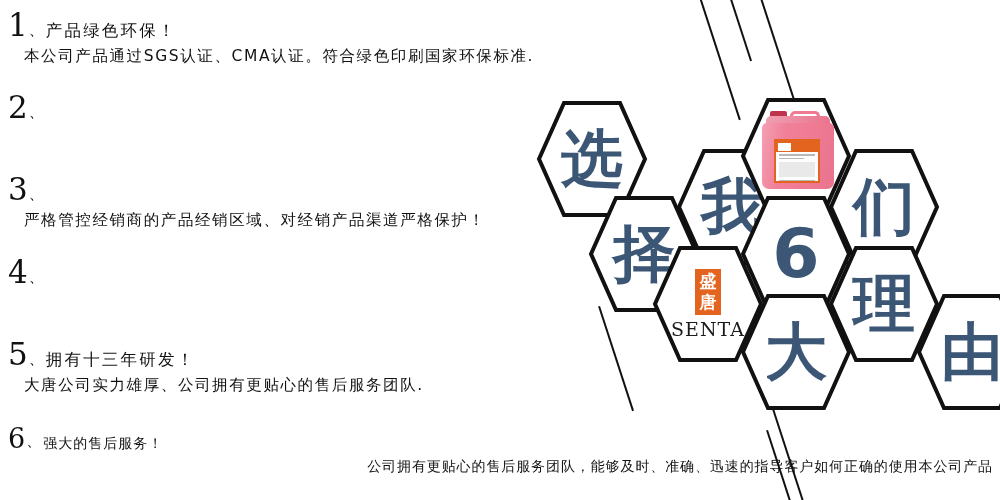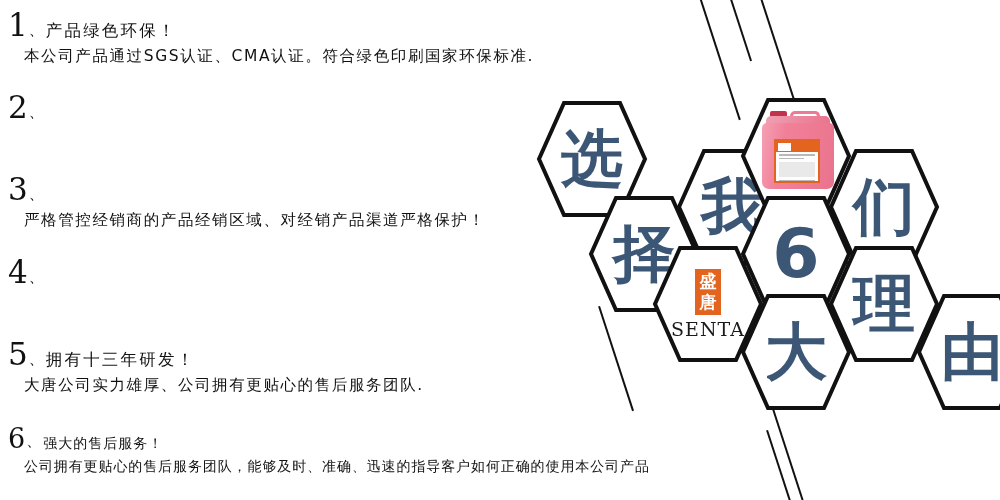--- a/index.html
+++ b/index.html
@@ -27,21 +27,21 @@
   .r-dun{font-size:15px;color:#111;margin-left:1px;align-self:flex-end;position:relative;top:-3px;}
   .r-title{
     font-size:16.5px;color:#111;letter-spacing:2.2px;margin-left:2px;
     font-family:"DejaVu Sans","Liberation Sans",sans-serif;font-weight:400;
   }
   .r-body{
     font-size:15.5px;color:#111;letter-spacing:1.6px;white-space:nowrap;
     margin-top:6px;line-height:1.2;margin-left:16px;
   }
   .reason.small .r-title{font-size:14px;letter-spacing:1px;}
-  .reason.small .r-body{font-size:14px;letter-spacing:0.9px;}
+  .reason.small .r-body{font-size:14px;letter-spacing:0.9px;text-align:right;}
   .reason.small .r-num{font-size:27px;}
 
   
   .hexwrap{position:absolute;left:0;top:0;width:1000px;height:500px;pointer-events:none;}
   .hex{position:absolute;pointer-events:auto;}
   .hex svg{display:block;overflow:visible;}
   .hexlabel{
     position:absolute;inset:0;
     display:flex;align-items:center;justify-content:center;
     color:#3c5776;

